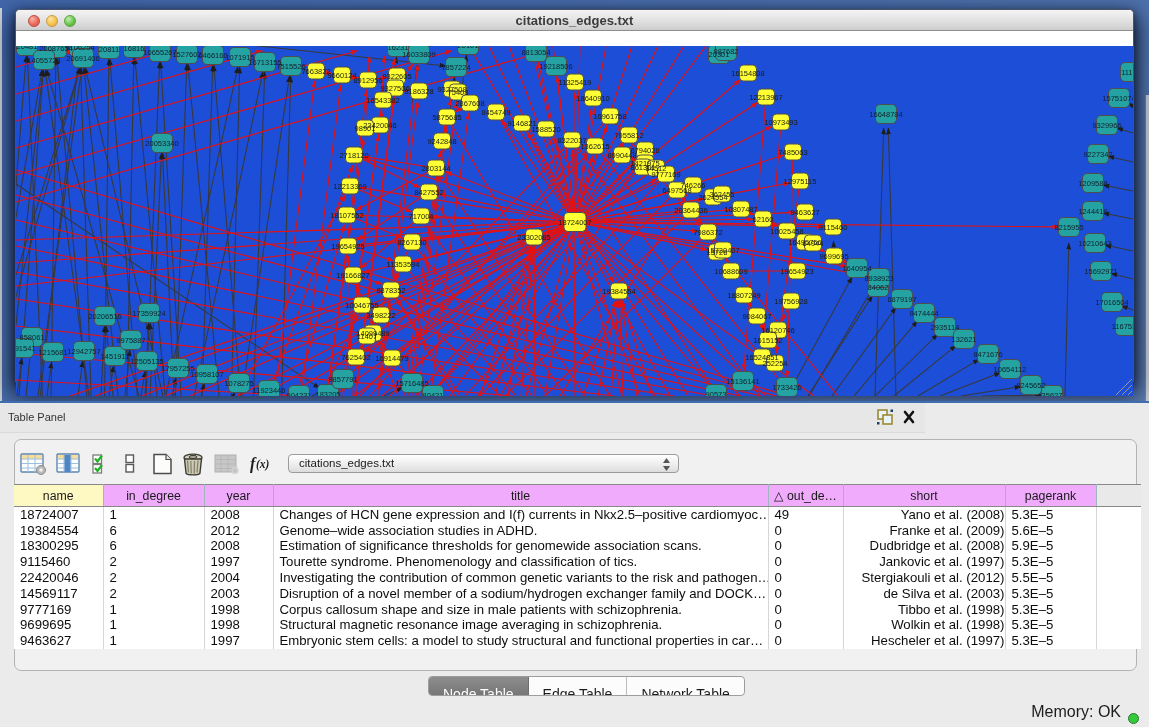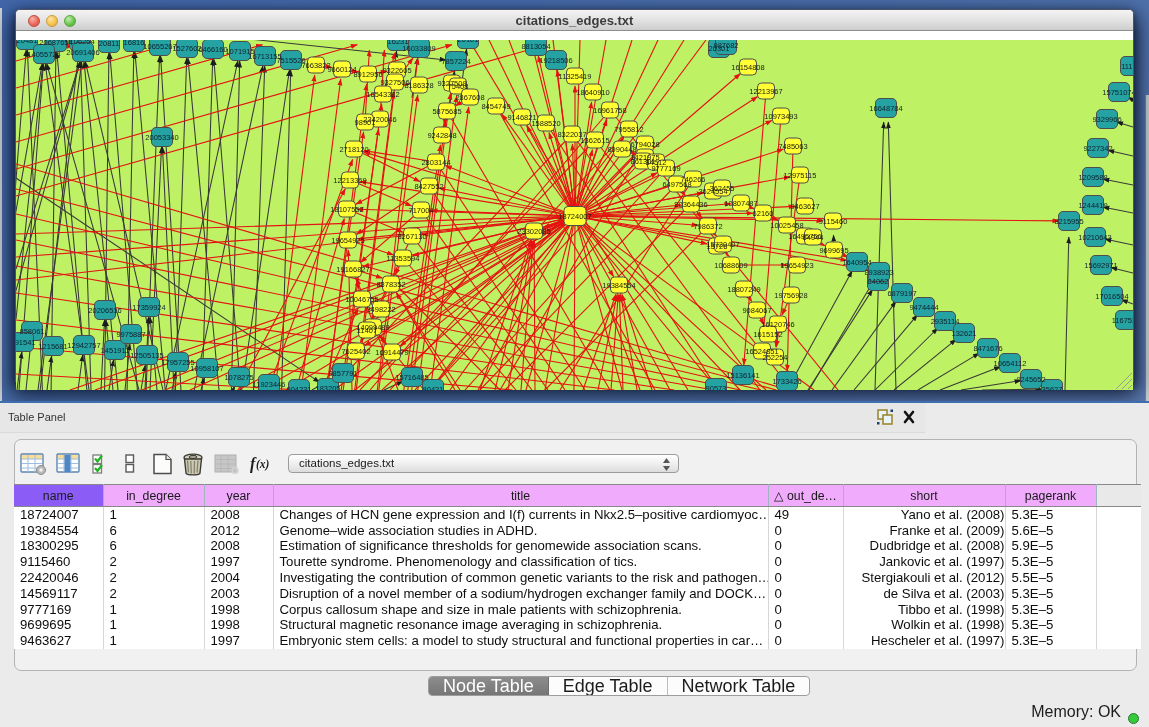--- a/index.html
+++ b/index.html
@@ -8,38 +8,38 @@
 #rsliver{position:absolute;right:0;top:95px;width:4px;height:306px;background:#ccd0d4;border-left:1.5px solid #7e8890}
 #win{position:absolute;left:15px;top:9px;width:1119px;height:373px;border-radius:5px 5px 0 0;
  background:#fff;border:1px solid #4a5466;box-shadow:0 10px 22px 3px rgba(6,13,34,.9),0 3px 8px rgba(6,13,34,.6)}
 #tbar{position:absolute;left:0;top:0;width:1117px;height:21px;border-radius:4px 4px 0 0;
  background:linear-gradient(#f3f3f3,#e5e5e5 45%,#cdcdcd);border-bottom:1px solid #8e8e8e}
 #tbar .t{position:absolute;left:0;right:0;top:3px;text-align:center;font-size:13px;font-weight:bold;color:#3c3c3c}
 .light{position:absolute;top:4.5px;width:12px;height:12px;border-radius:50%}
 #lr{left:12px;background:radial-gradient(circle at 35% 30%,#f9b2a7,#ec6b5f 55%,#d84437);border:.5px solid #c04a3f}
 #ly{left:30px;background:radial-gradient(circle at 35% 30%,#fbe2a4,#f5c451 55%,#dfa02f);border:.5px solid #cd9b38}
 #lg{left:48px;background:radial-gradient(circle at 35% 30%,#c4ecb2,#6cc74f 55%,#4aa32e);border:.5px solid #57a73c}
-#canvas{position:absolute;left:0;top:30px;width:1117px;height:350px;background:#bef264;overflow:hidden}
+#canvas{position:absolute;left:0;top:36px;width:1117px;height:350px;background:#1d4ed8;overflow:hidden}
 #panel{position:absolute;left:0;top:401px;width:1149px;height:326px;background:#ebebeb;border-top:2px solid #3e6eb0}
 #phead{position:absolute;left:0;top:0;width:925px;height:30px;background:#e7e7e7;border-bottom:1px solid #dadada}
 #phead .pt{position:absolute;left:8px;top:8px;font-size:11px;color:#333}
 #pbox{position:absolute;left:14px;top:36px;width:1123px;height:232px;background:#f1f1f1;border:1px solid #b3b3b3;border-radius:7px}
 #tools{position:absolute;left:1px;top:11px;height:26px;width:280px}
 #combo{position:absolute;left:273px;top:14px;width:391px;height:19px;border:1px solid #9c9c9c;border-radius:4px;
  background:linear-gradient(#ffffff,#ececec 60%,#dcdcdc);font-size:11.5px;color:#1a1a1a;line-height:17px;padding-left:10px}
 #combo .ar{position:absolute;right:7px;top:2.5px;width:9px;height:13px}
 table{position:absolute;left:14px;top:81px;border-collapse:collapse;table-layout:fixed;width:1127px;font-size:13.2px;background:#fff}
 th{height:22px;font-weight:normal;font-size:12.3px;color:#1a1a1a;background:#f0abfc;border-right:1px solid #9fb6bf;border-top:1px solid #888;border-bottom:1px solid #888;overflow:hidden;white-space:nowrap}
-th.g{background:#8b5cf6}
+th.g{background:#fef9c3}
 td{height:15.8px;color:#0d0d0d;border-right:1px solid #d6d6d6;padding:0 0 0 6px;overflow:hidden;white-space:nowrap}
 td.c{text-align:right;padding:0}
 td.fill,th.fill{border-right:none;background:#fff}
 th.fill{background:#e9e9e9;border-top:1px solid #888;border-bottom:1px solid #888}
 #tabs{position:absolute;left:428px;top:273px;height:20px;border:1px solid #9d9d9d;border-radius:4px;overflow:hidden;background:#fcfcfc;display:flex}
-#tabs div{font-size:18px;line-height:19px;padding:0 14px;color:#1c1c1c;border-right:1px solid #bdbdbd}
+#tabs div{font-size:14px;line-height:19px;padding:8px 14px;color:#1c1c1c;border-right:1px solid #bdbdbd}
 #tabs div:last-child{border-right:none}
 #tabs .sel{background:linear-gradient(#8d8d8d,#767676);color:#fff;border-right:1px solid #6e6e6e}
 #mem{position:absolute;right:28px;bottom:6px;font-size:16px;color:#1c1c1c}
 #memdot{position:absolute;right:10px;bottom:3px;width:11px;height:11px;border-radius:50%;background:#35c93c;border:1px solid #2c7a2e}
 </style></head><body>
 <div id="desk">
  <div id="lsliver"></div>
     <div id="rsliver"></div>
  <div id="win">
   <div id="tbar">

